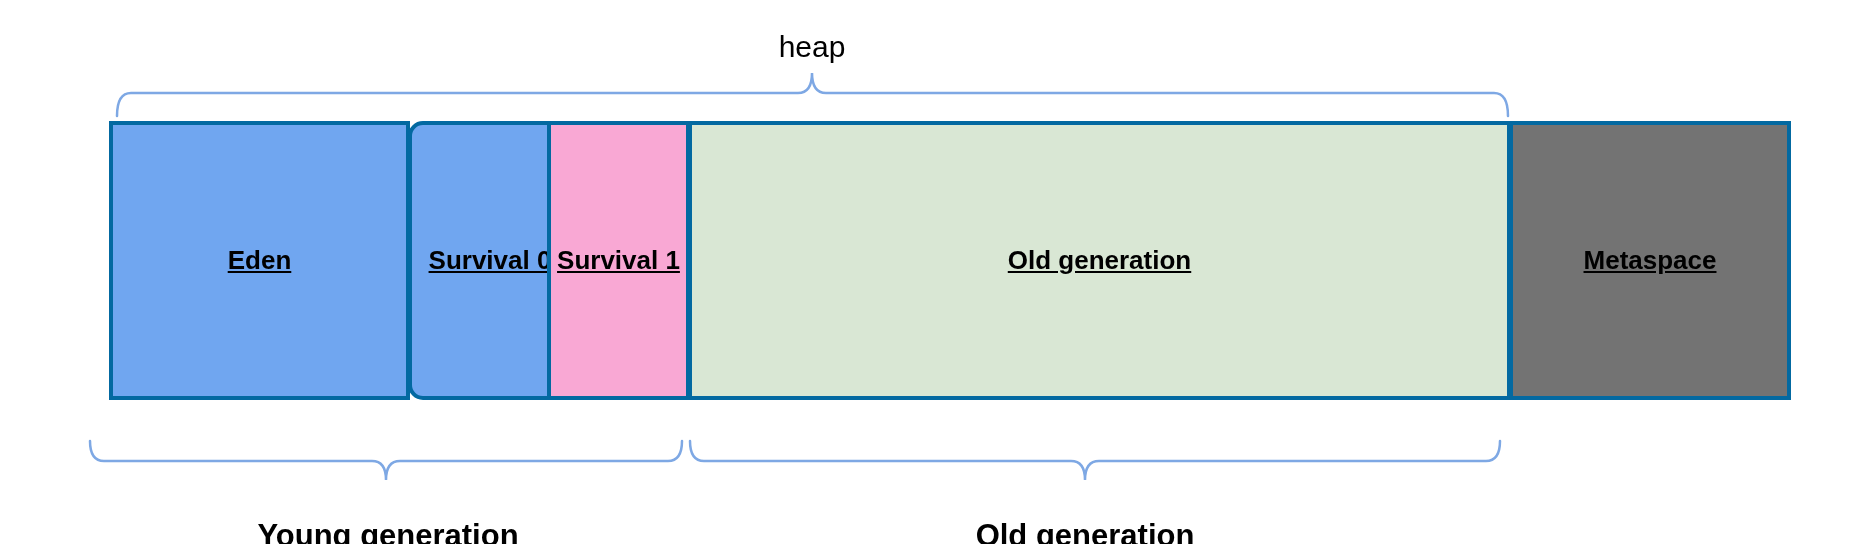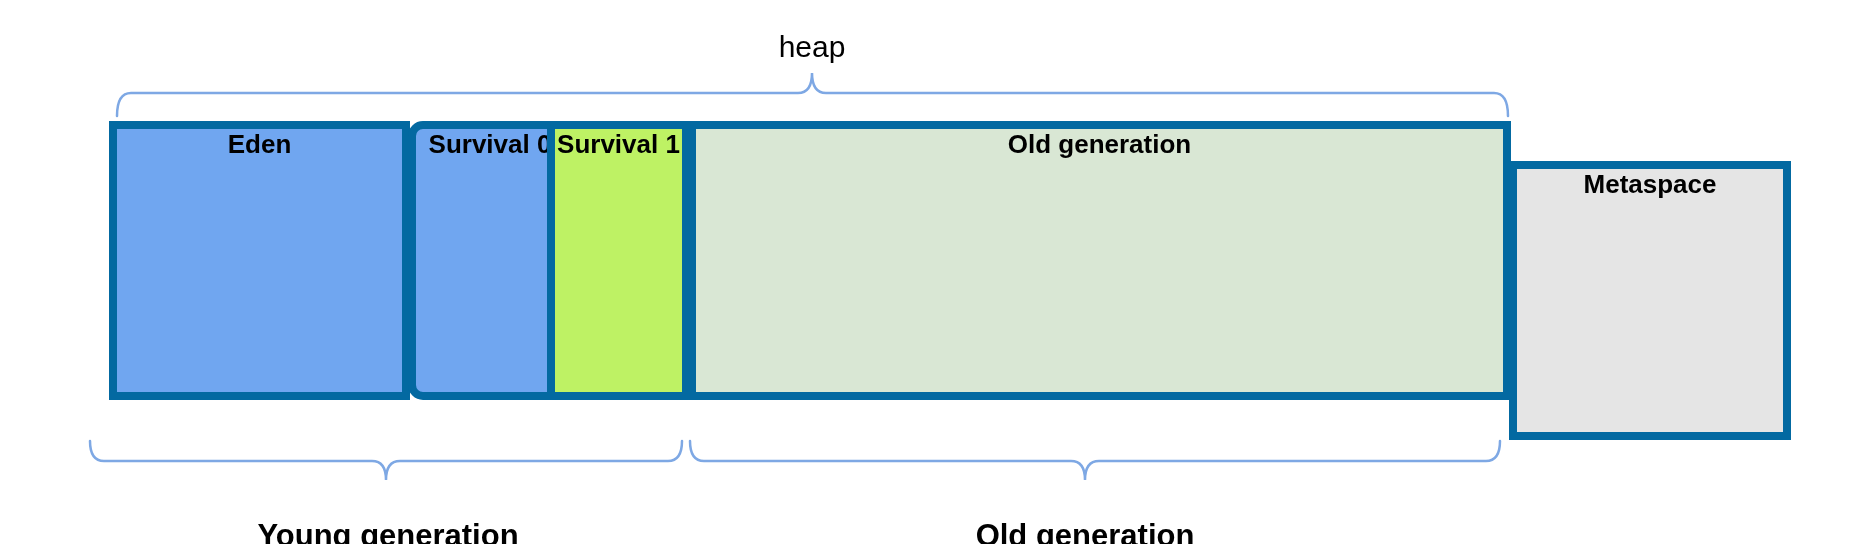--- a/index.html
+++ b/index.html
@@ -31,35 +31,37 @@
     top: 0;
     width: 1874px;
     height: 544px;
     pointer-events: none;
   }
   .box {
     position: absolute;
     top: 121px;
     height: 279px;
     box-sizing: border-box;
-    border: 8px solid #0369a1;
+    border: 4px solid #0369a1;
     display: flex;
+    align-items: center;
     justify-content: center;
+    text-decoration: underline;
   }
   .box .box-label {
     font-size: 26px;
     font-weight: bold;
     color: #000000;
     white-space: nowrap;
   }
   .box-eden       { left: 109px;  width: 301px; background: #70a6f0; }
   .box-survival0  { left: 408px;  width: 164px; background: #70a6f0; border-radius: 15px; }
-  .box-survival1  { left: 547px;  width: 143px; background: #bef264; }
+  .box-survival1  { left: 547px;  width: 143px; background: #f9a8d4; }
   .box-oldgen     { left: 688px;  width: 823px; background: #d9e7d4; }
-  .box-metaspace  { left: 1509px; width: 282px; background: #e5e5e5; margin-top: 40px; }
+  .box-metaspace  { left: 1509px; width: 282px; background: #737373; }
   .group-label {
     position: absolute;
     top: 494px;
     transform: translateX(-50%);
     font-size: 31px;
     font-weight: bold;
     color: #000000;
     white-space: nowrap;
     margin-top: 24px;
   }

